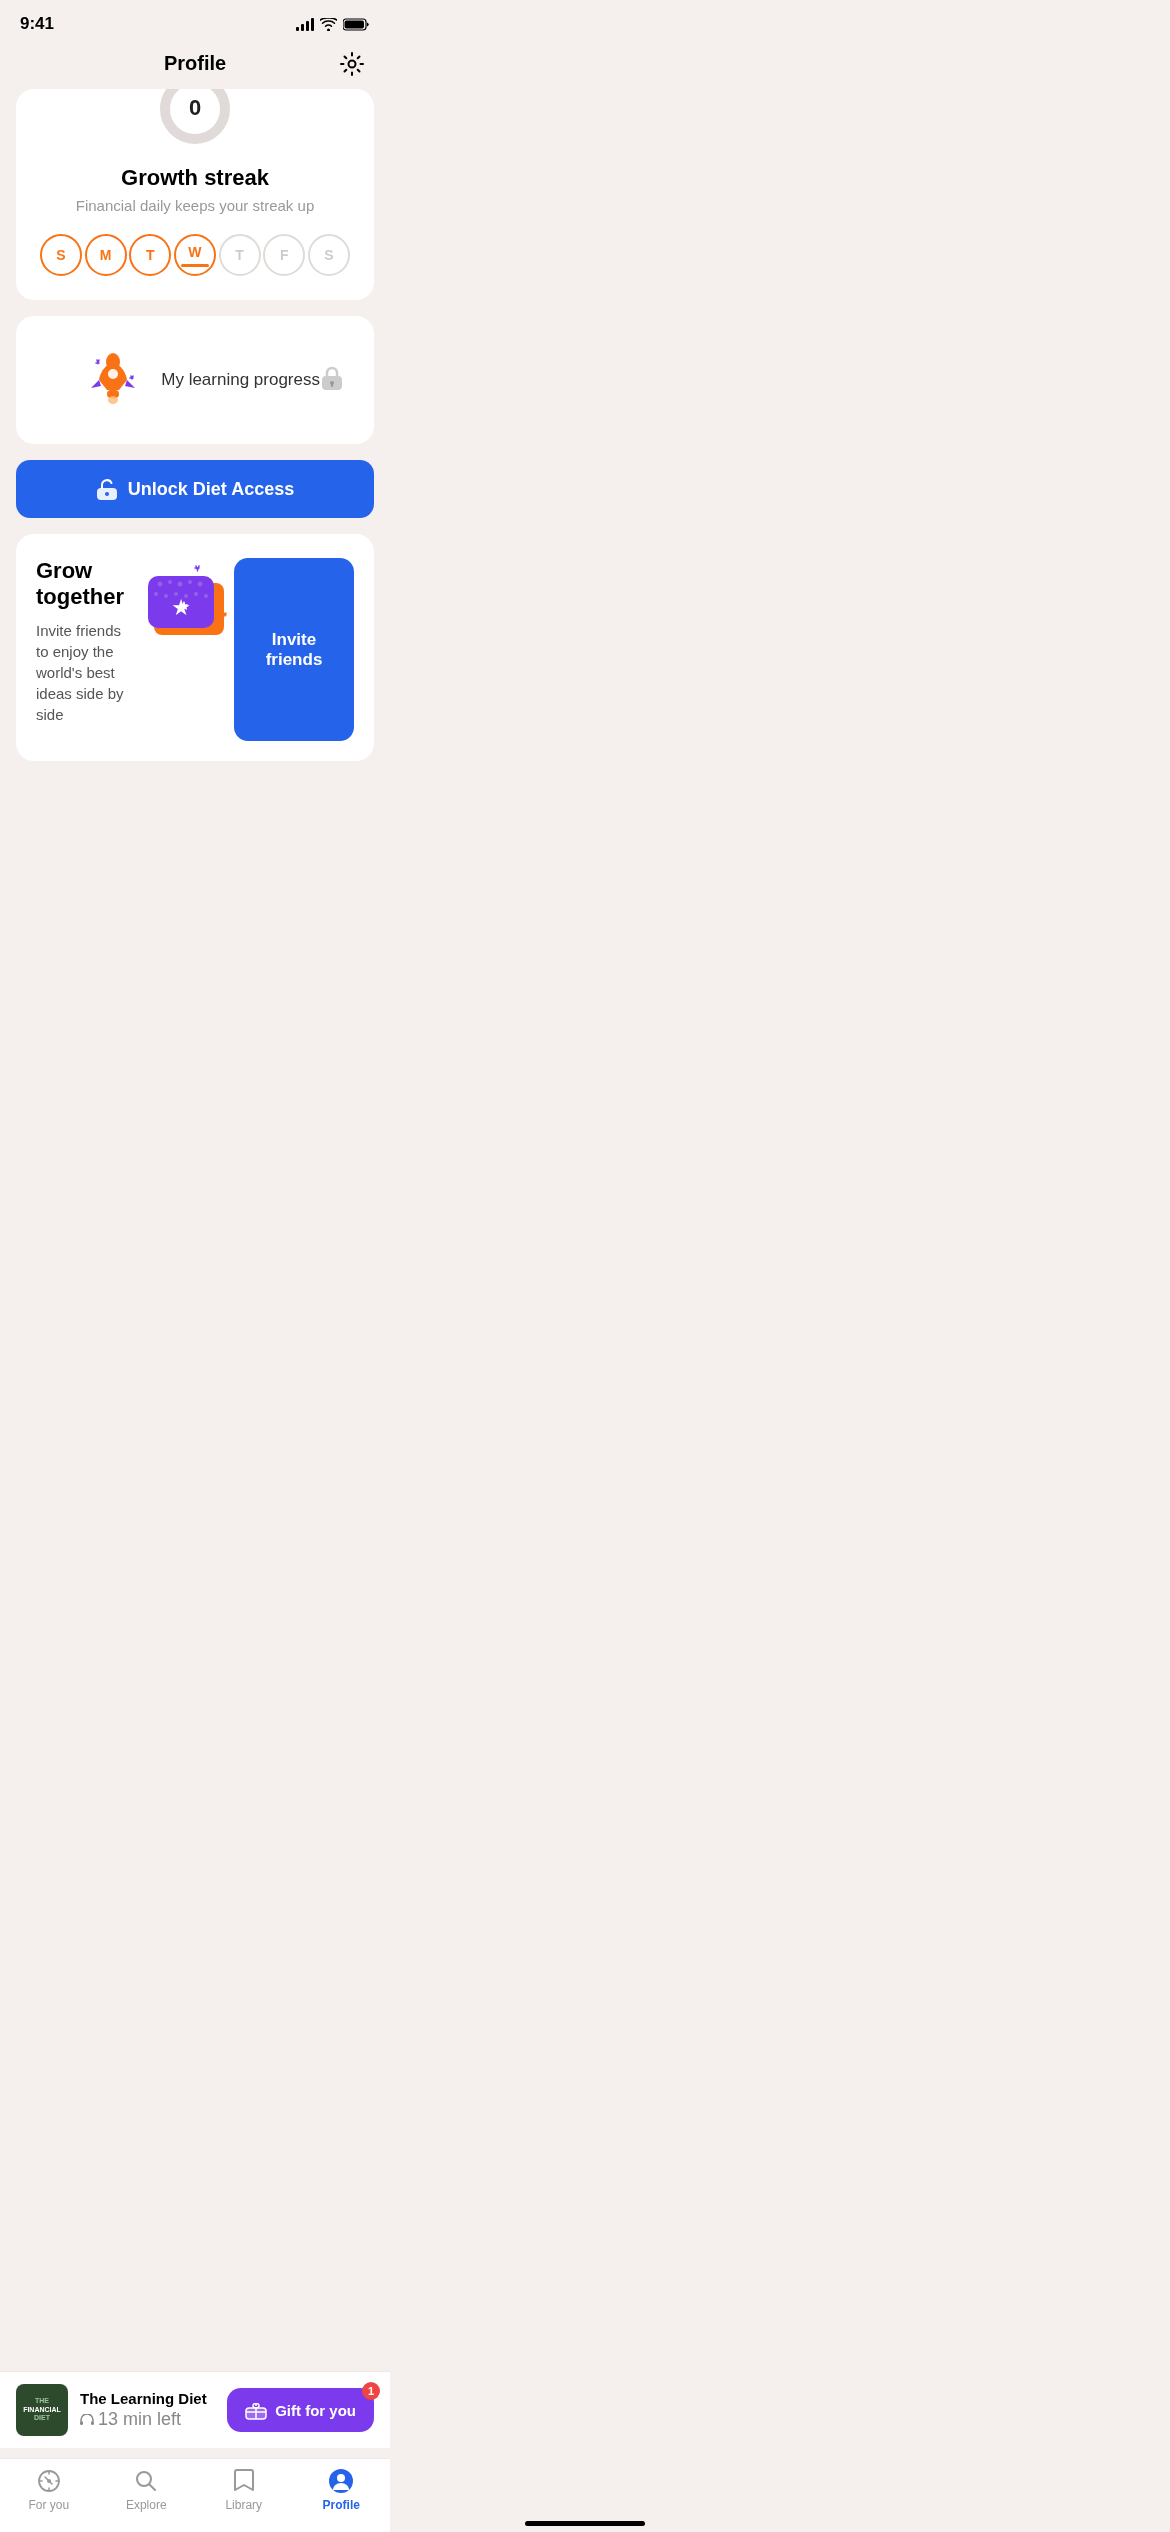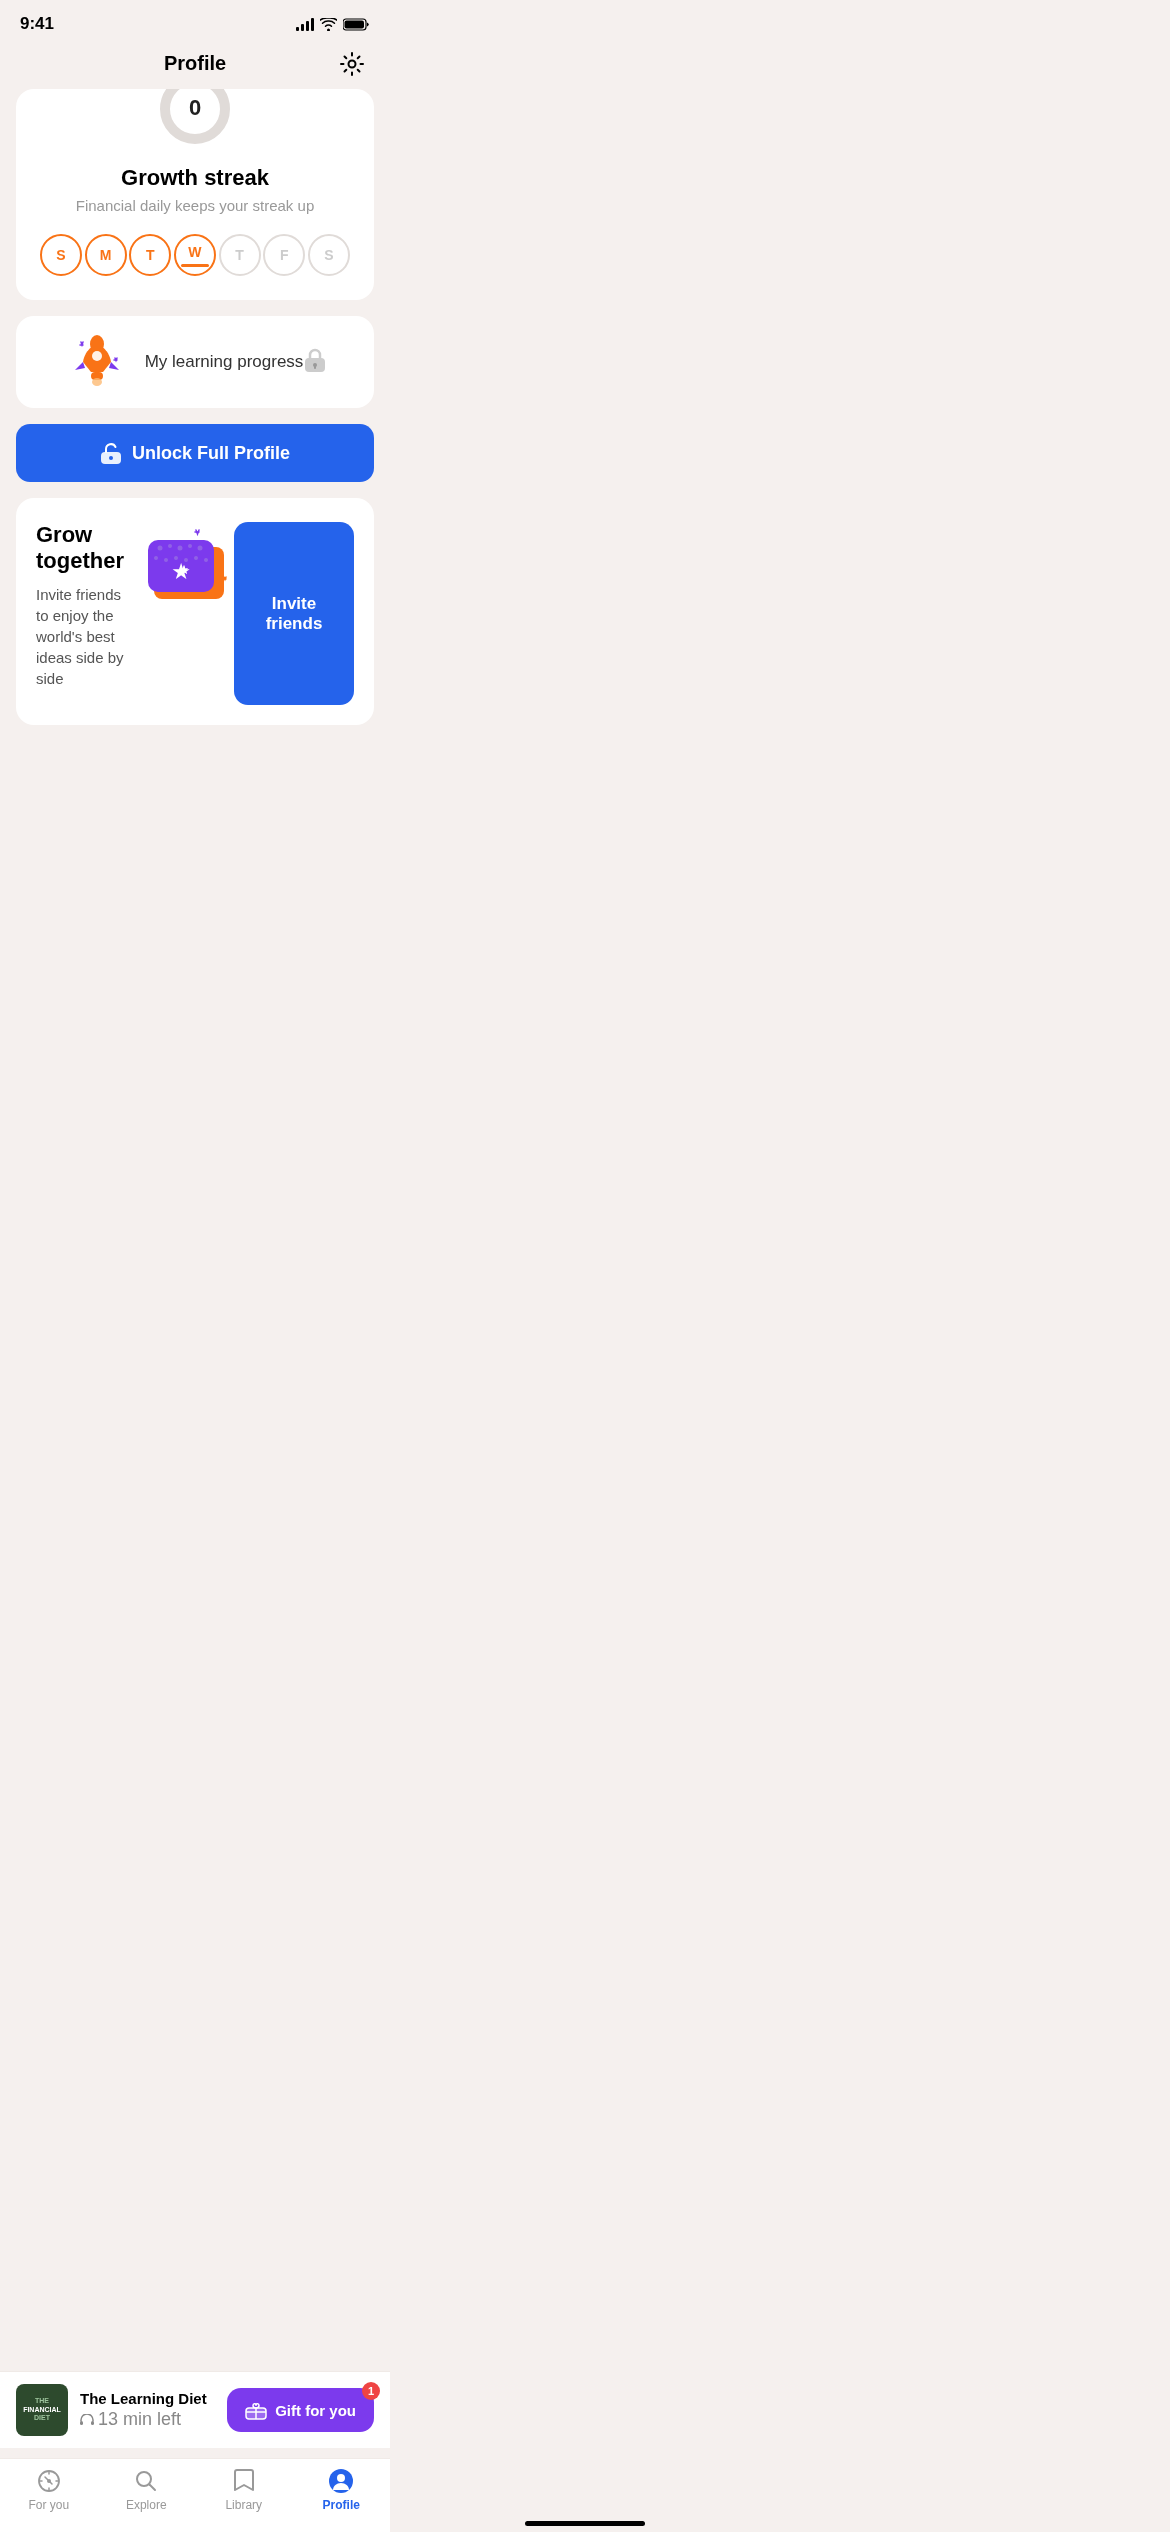--- a/index.html
+++ b/index.html
@@ -138,22 +138,22 @@
       height: 3px;
       background: #f97316;
       border-radius: 2px;
       margin-top: 4px;
     }
 
     
     .progress-card {
       display: flex;
       align-items: center;
-      padding: 12px;
-      justify-content: center;
+      padding: 30px;
+      justify-content: flex-end;
     }
     .progress-left {
       display: flex;
       align-items: center;
       gap: 14px;
     }
     .rocket-container {
       width: 68px;
       height: 68px;
       position: relative;
@@ -480,21 +480,21 @@
     </div>
   </div>
 </div>
 
 <button class="unlock-btn">
   <svg width="22" height="22" viewBox="0 0 22 22" fill="none">
     <rect x="1" y="10" width="20" height="12" rx="4" fill="white" opacity="0.9"></rect>
     <path d="M6 10V7a5 5 0 019.5-2" stroke="white" stroke-width="2" fill="none" stroke-linecap="round"></path>
     <circle cx="11" cy="16" r="2" fill="#2563eb"></circle>
   </svg>
-  <span class="unlock-btn-text">Unlock Full Profile</span>
+  <span class="unlock-btn-text">Unlock Diet Access</span>
 </button>
 
 <div class="card grow-card">
   <div class="grow-top">
     <div class="grow-text-section">
       <div class="grow-title">Grow together</div>
       <div class="grow-subtitle">Invite friends to enjoy the world's best ideas side by side</div>
     </div>
 
     <div class="ticket-container">

